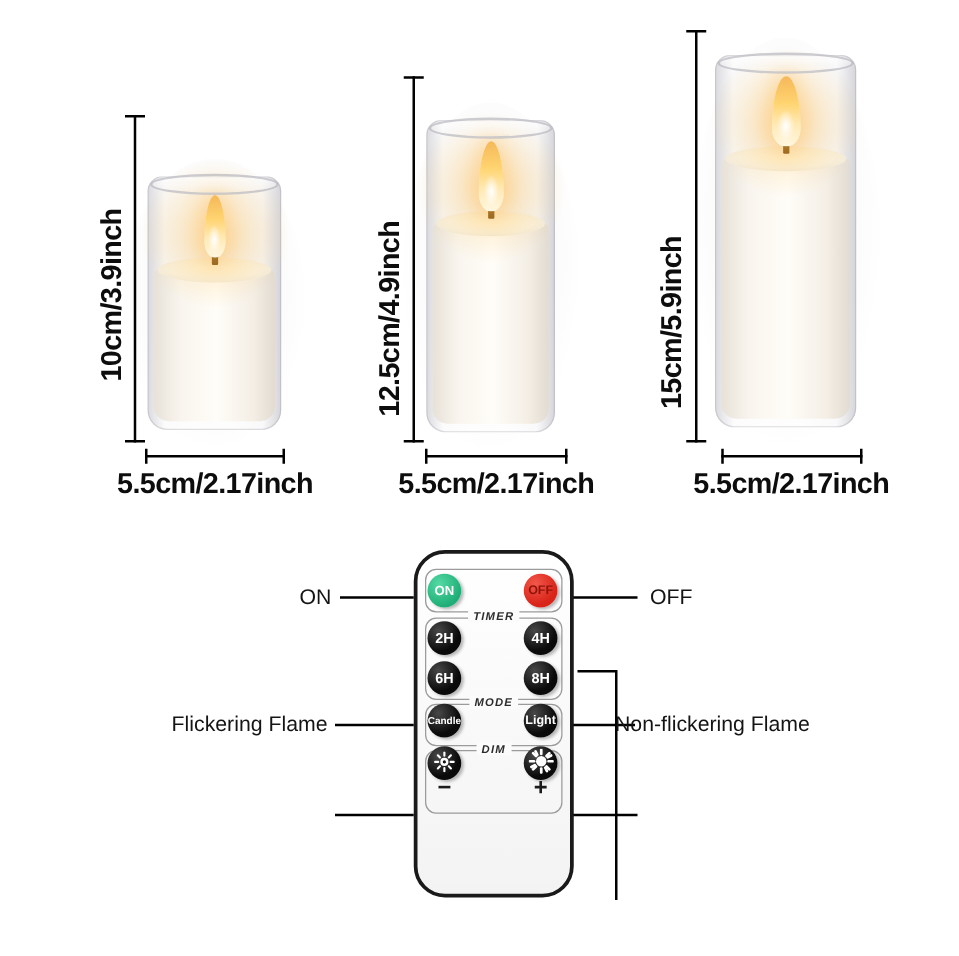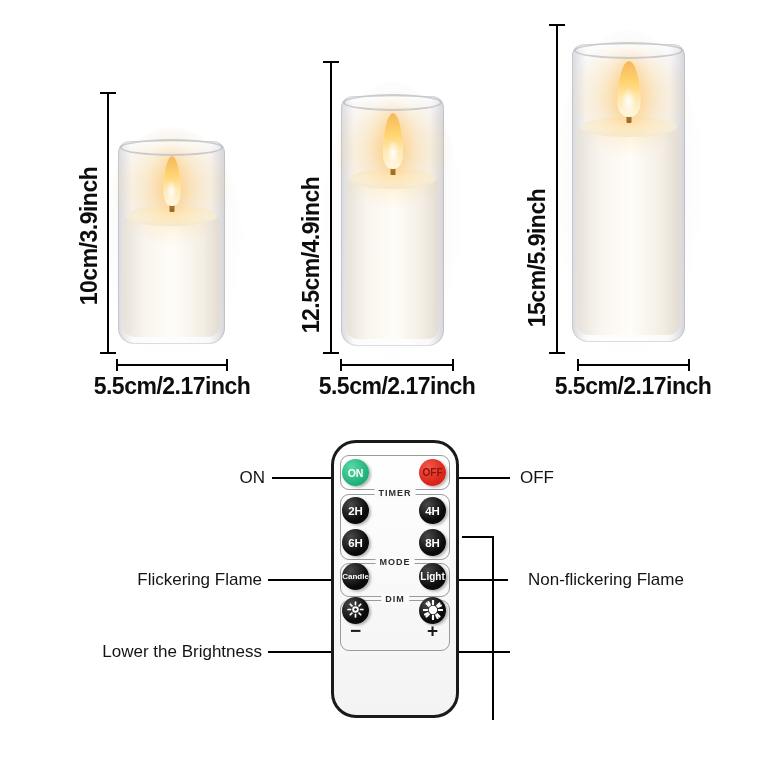--- a/index.html
+++ b/index.html
@@ -69,21 +69,21 @@
 
   
   .remote { position:absolute; left:331px; top:440px; width:128px; height:278px;
     background:linear-gradient(180deg,#ffffff,#f3f3f3); border:3px solid #1a1a1a; border-radius:25px; }
   .rgroup { position:absolute; left:6px; width:110px; border:1.5px solid #9b9b9b; border-radius:9px; background:transparent; }
   .rg1 { top:12px;  height:35px; }
   .rg2 { top:51px;  height:66px; }
   .rg3 { top:120px; height:34px; }
   .rg4 { top:157px; height:51px;padding-left:14px; }
   .glabel { position:absolute; top:-7px; left:50%; transform:translateX(-50%); background:#fbfbfb;
-    padding:0 4px; font-size:9px; font-weight:bold; letter-spacing:1px; color:#2c2c2c; }
+    padding:0 4px; font-size:9px; font-weight:bold; letter-spacing:1px; color:#2c2c2c;font-style:italic; }
   .rbtn { position:absolute; width:27px; height:27px; border-radius:50%; border:none; cursor:pointer;
     display:flex; align-items:center; justify-content:center; color:#fff; font-weight:bold;
     font-family:"Liberation Sans", sans-serif; box-shadow:2px 1.5px 2.5px rgba(0,0,0,.28); padding:0; }
   .rbtn.black { background:radial-gradient(circle at 32% 28%, #484848, #0a0a0a 62%); font-size:11.5px; }
   .rbtn.on  { background:radial-gradient(circle at 35% 30%, #55d9a4, #1fae77 70%); font-size:10.5px; }
   .rbtn.off { background:radial-gradient(circle at 35% 30%, #f2584b, #d92419 65%); font-size:10px; color:#8f1309; }
   .rbtn.candle-btn { font-size:8px; }
   .rbtn.light-btn { font-size:10px; }
   .pos-l { left:8px; }  .pos-r { left:85px; }
   .row-power { top:16px; } .row-t1 { top:54px; } .row-t2 { top:86px; }
@@ -99,21 +99,21 @@
   .off-line       { left:458px; top:477px; width:52px; }
   .flicker-line   { left:268px; top:579px; width:63px; }
   .nonflicker-line{ left:458px; top:579px; width:50px; }
   .lower-line     { left:268px; top:651px; width:63px; }
   .increase-line  { left:458px; top:651px; width:52px; }
   .timer-stub     { left:462px; top:536px; width:31px; }
   .timer-vline    { left:492px; top:536px; height:184px; }
   .on-label       { left:165px; top:468px; width:100px; }
   .off-label      { left:520px; top:468px; }
   .flicker-label  { left:100px; top:570px; width:162px; }
-  .nonflicker-label{ left:528px; top:570px; }
+  .nonflicker-label{ left:492px; top:570px; }
   .lower-label    { left:68px;  top:642px; width:194px; }
   .increase-label { left:520px; top:642px; }
   .footer-caption { position:absolute; left:0; right:0; top:730px; text-align:center;
     font-size:18px; color:#141414; padding-left:12px; }
 </style>
 </head>
 <body>
 
 <div class="canvas">
 
@@ -174,21 +174,20 @@
   <div class="cline nonflicker-line"></div>
   <div class="cline lower-line"></div>
   <div class="cline increase-line"></div>
   <div class="cline timer-stub"></div>
   <div class="cvline timer-vline"></div>
 
   <div class="clabel right-align on-label">ON</div>
   <div class="clabel off-label">OFF</div>
   <div class="clabel right-align flicker-label">Flickering Flame</div>
   <div class="clabel nonflicker-label">Non-flickering Flame</div>
-  <div class="clabel right-align lower-label">Lower the Brightness</div>
 
   <div class="remote">
     <div class="rgroup rg1"></div>
     <div class="rgroup rg2">
       <span class="glabel">TIMER</span>
     </div>
     <div class="rgroup rg3">
       <span class="glabel">MODE</span>
     </div>
     <div class="rgroup rg4">

